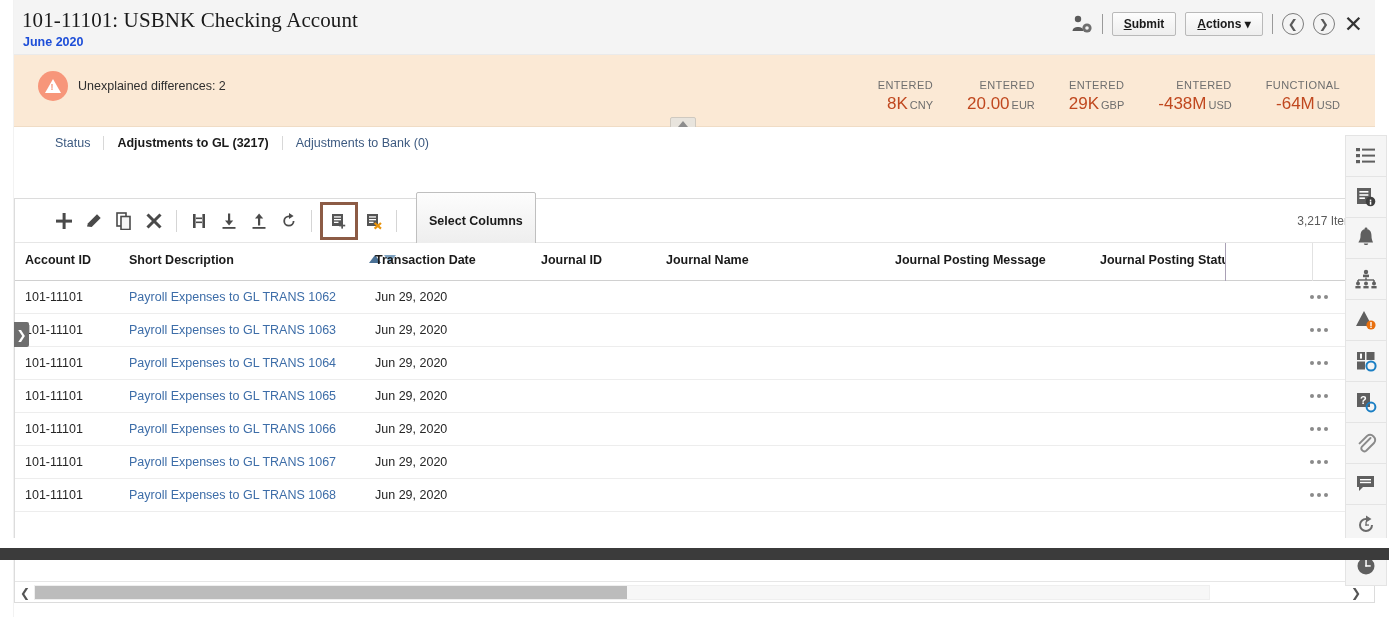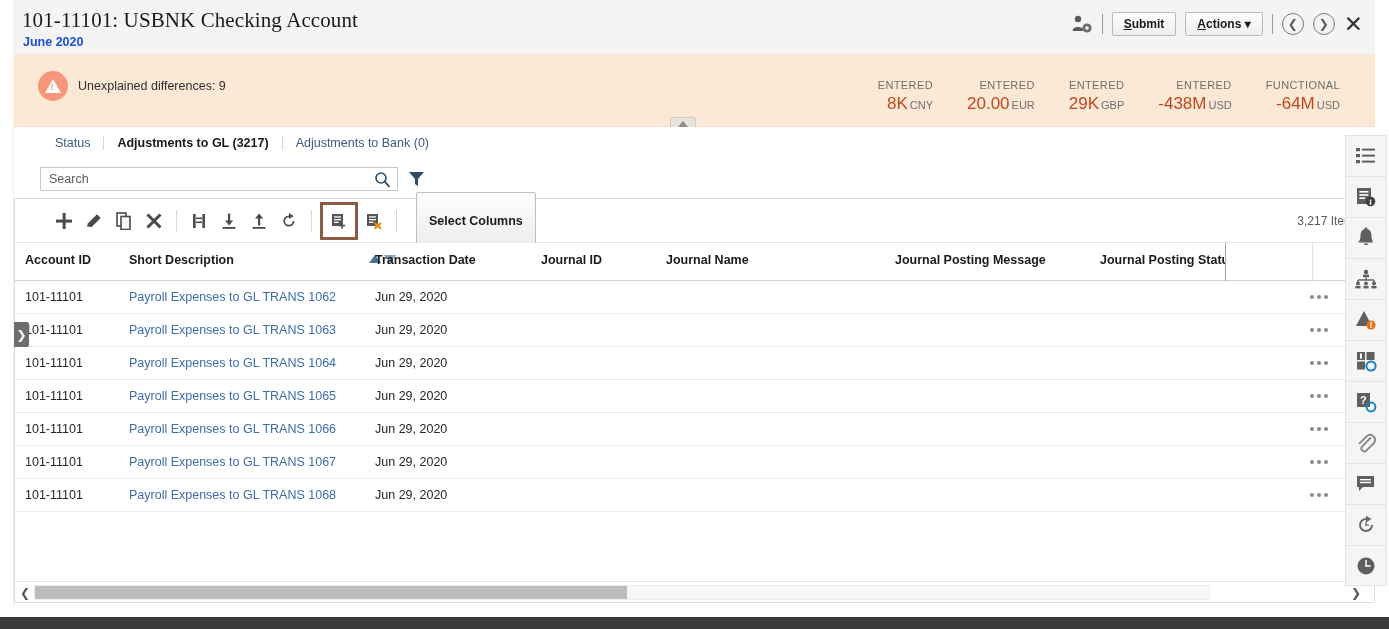--- a/index.html
+++ b/index.html
@@ -6,21 +6,21 @@
   * { box-sizing: border-box; }
   html, body {
     margin: 0; padding: 0;
     width: 1389px; height: 629px;
     background: #ffffff;
     font-family: "Liberation Sans", sans-serif;
     overflow: hidden;
   }
   .app {
     position: relative;
-    width: 1389px; height: 629px;
+    width: 1389px; height: 560px;
     background: #ffffff;
   }
   
   .bottom-bar {
     position: absolute; left: 0; bottom: 0; width: 1389px; height: 22px;
     background: #ffffff;
   }
   .bottom-bar .dark {
     position: absolute; left: 0; bottom: 0; width: 1389px; height: 12px;
     background: #3b3b3b;
@@ -295,21 +295,21 @@
       <div class="circ-arrow">❯</div>
       <div class="icon-btn close-x">✕</div>
     </div>
   </div>
 
   <div class="banner">
     <div class="warn-wrap">
       <div class="warn-badge">
           <div class="tri"></div>
         </div>
-      <div class="warn-text">Unexplained differences: 9</div>
+      <div class="warn-text">Unexplained differences: 2</div>
     </div>
 
     <div class="metrics">
       <div class="metric">
         <div class="lbl">ENTERED</div>
         <div class="val"><span>8K</span><span class="cur">CNY</span></div>
       </div>
       <div class="metric">
         <div class="lbl">ENTERED</div>
         <div class="val"><span>20.00</span><span class="cur">EUR</span></div>
@@ -332,36 +332,20 @@
       <div class="chev"></div>
     </div>
   </div>
 
   <div class="tabs">
     <div class="tab">Status</div>
     <div class="tab active">Adjustments to GL (3217)</div>
     <div class="tab">Adjustments to Bank (0)</div>
   </div>
 
-  <div class="search-row">
-    <div class="search-box">
-      <input type="text" placeholder="Search" style="">
-      <span class="mag">
-        <svg width="17" height="17" viewBox="0 0 17 17">
-          <circle cx="7" cy="7" r="5" fill="none" stroke="#2e4d6b" stroke-width="1.6"></circle>
-          <line x1="10.7" y1="10.7" x2="15.5" y2="15.8" stroke="#2e4d6b" stroke-width="1.8"></line>
-        </svg>
-      </span>
-    </div>
-    <span class="funnel">
-      <svg width="17" height="16" viewBox="0 0 17 16">
-        <polygon points="1,1 16,1 10,8 10,15 7,13 7,8" fill="#2e4d6b"></polygon>
-      </svg>
-    </span>
-  </div>
 
   <div class="panel">
 
 
     <div class="toolbar">
       <span class="tb-ic">
         <svg width="18" height="18" viewBox="0 0 18 18">
             <rect x="7.6" y="1" width="3" height="16" fill="#4a4a4a"></rect>
             <rect x="1" y="7.6" width="16" height="3" fill="#4a4a4a"></rect>
           </svg>

